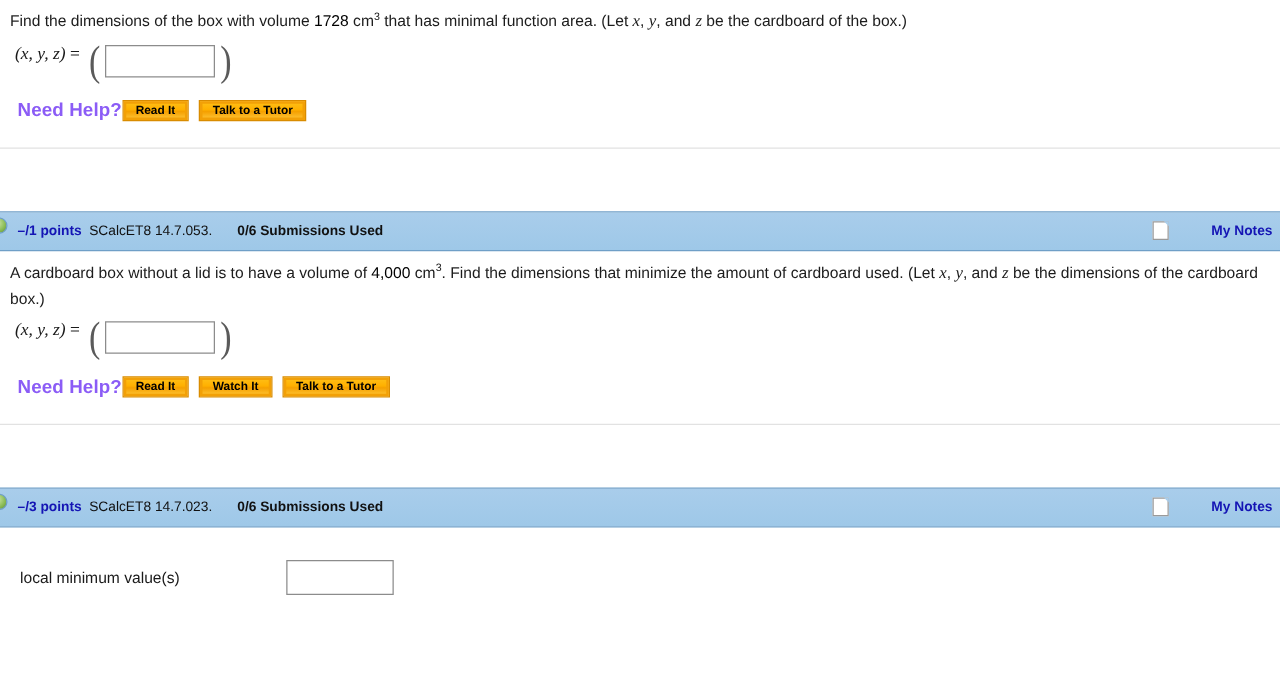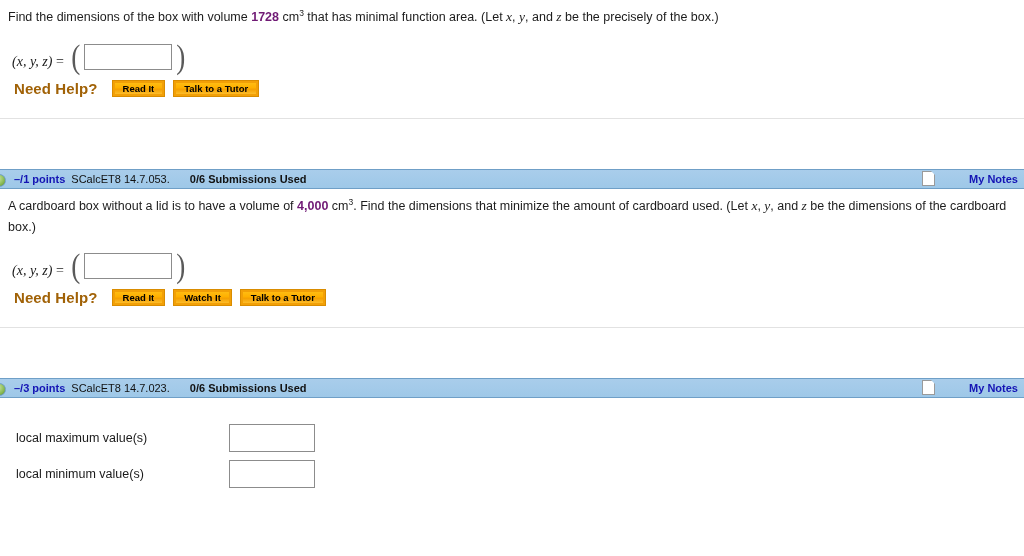--- a/index.html
+++ b/index.html
@@ -27,36 +27,36 @@
   }
 
   
   .prompt {
     font-size: 12.5px;
     line-height: 1.62;
     color: #1c1c1c;
     margin: 0 0 2px 0;
     max-width: 1005px;
   }
-  .num-red { color: #701a75; font-weight: bold; }
+  .num-red { color: #000000; }
   var, .v {
     font-style: italic;
     font-family: "Liberation Serif", serif;
     font-size: 13.5px;
   }
   sup {
     font-size: 0.68em;
     vertical-align: super;
     line-height: 0;
   }
 
   
   .answer-row {
     display: flex;
-    align-items: flex-end;
+    align-items: flex-start;
     margin: 8px 0 0 4px;
     height: 34px;
   }
   .tuple-label {
     font-family: "Liberation Serif", serif;
     font-size: 14px;
     font-style: italic;
     margin-right: 3px;
     white-space: nowrap;
   }
@@ -83,24 +83,23 @@
     outline: none;
   }
 
   
   .need-help {
     display: flex;
     align-items: center;
     margin: 10px 0 0 6px;
   }
   .need-help-label {
-    color: #a16207;
+    color: #8b5cf6;
     font-size: 15px;
     font-weight: bold;
-    margin-right: 14px;
     letter-spacing: 0.1px;
   }
   .help-btn {
     display: inline-block;
     position: relative;
     height: 15px;
     line-height: 15px;
     margin-right: 8px;
     padding: 0 10px;
     background: linear-gradient(to bottom, #ffc119 0%, #ffb000 45%, #f5a000 55%, #ffc83c 100%);
@@ -122,21 +121,21 @@
     height: 1px;
     background: #e2e2e2;
     margin: 0;
     width: 100%;
   }
   .spacer-lg { height: 50px; }
 
   
   .qheader {
     position: relative;
-    height: 20px;
+    height: 32px;
     background: linear-gradient(to bottom, #a9cdeb 0%, #9ec8e8 100%);
     border-top: 1px solid #6f9fc7;
     border-bottom: 1px solid #6f9fc7;
     display: flex;
     align-items: center;
     padding: 0 6px 0 0;
     box-sizing: border-box;
     font-size: 11px;
   }
   .toggle-icon {
@@ -230,21 +229,21 @@
     width: 86px;
     height: 28px;
   }
 </style>
 </head>
 <body>
 
 <div class="question-block">
   <div class="qbody">
     <p class="prompt">
-      <span>Find the dimensions of the box with volume </span><span class="num-red">1728</span><span>&nbsp;</span><span>cm</span><sup>3</sup><span> that has minimal function area. (Let </span><span class="v">x</span><span>, </span><span class="v">y</span><span>, and </span><span class="v">z</span><span> be the precisely of the box.)</span>
+      <span>Find the dimensions of the box with volume </span><span class="num-red">1728</span><span>&nbsp;</span><span>cm</span><sup>3</sup><span> that has minimal function area. (Let </span><span class="v">x</span><span>, </span><span class="v">y</span><span>, and </span><span class="v">z</span><span> be the cardboard of the box.)</span>
     </p>
 
     <div class="answer-row">
       <span class="tuple-label">
         (<span>x, y, z</span>) <span class="eq">=</span>
       </span>
       <span class="paren">(</span>
       <input class="answer-box" type="text" value="" style="">
       <span class="paren">)</span>
     </div>
@@ -314,25 +313,20 @@
       <span class="notes-icon"></span>
       <span>My Notes</span>
     </span>
   </div>
 
   <div class="qbody">
 
 
     <div class="value-rows">
 
-      <div class="value-row">
-        <span class="value-label">local maximum value(s)</span>
-        <span class="value-spacer"></span>
-        <input class="answer-box" type="text" value="" style="">
-      </div>
 
       <div class="value-row">
         <span class="value-label">local minimum value(s)</span>
         <span class="value-spacer"></span>
         <input class="answer-box" type="text" value="" style="">
       </div>
 
     </div>
   </div>
 </div>

